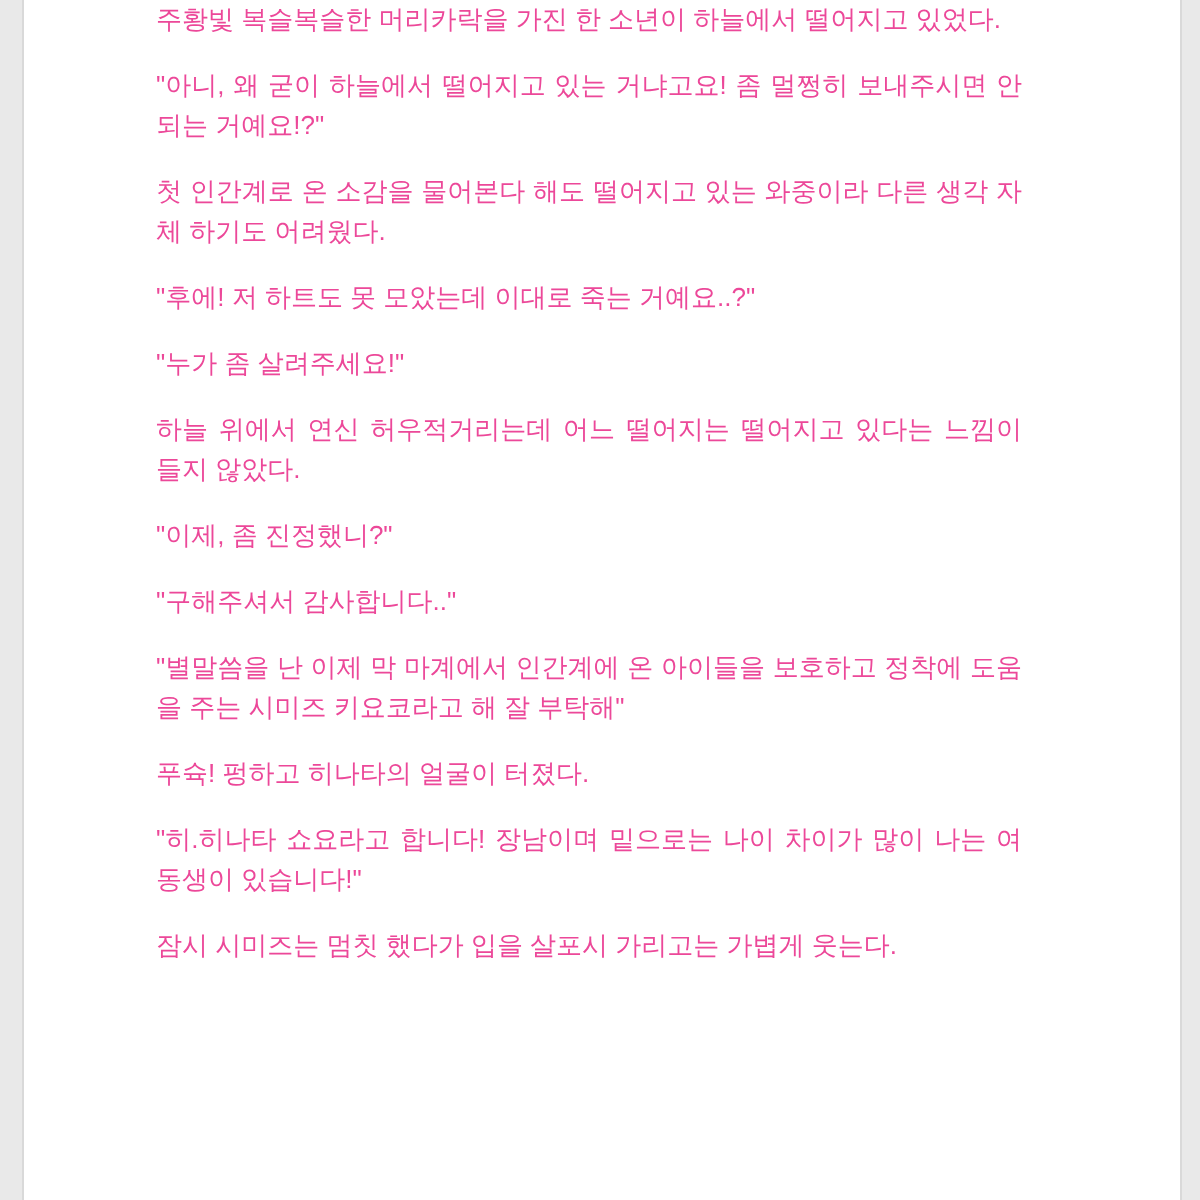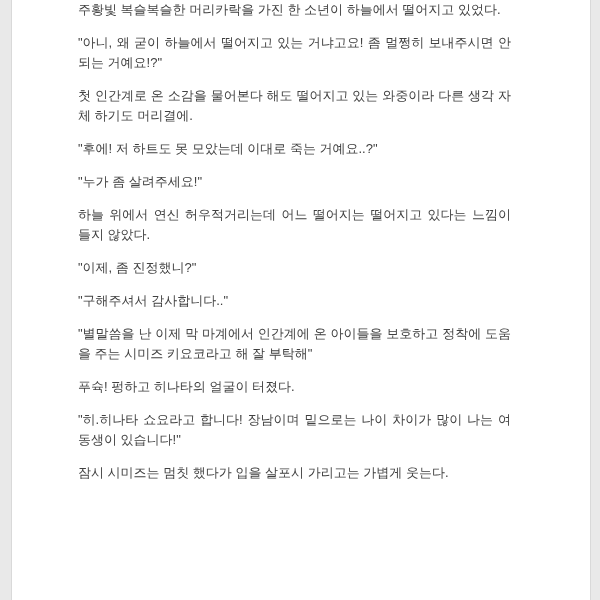--- a/index.html
+++ b/index.html
@@ -30,39 +30,39 @@
   .page-content {
     position: absolute;
     top: 0;
     left: 66px;
     width: 433px;
   }
   .page-content p {
     margin: 0 0 13px 0;
     font-size: 13px;
     line-height: 20px;
-    color: #404040;
+    color: #ec4899;
     text-align: justify;
     word-break: break-all;
     white-space: pre-line;
     letter-spacing: 0;
   }
   .page-content p:last-child {
     margin-bottom: 0;
   }
 </style>
 </head>
 <body>
 
 <div class="viewer">
   <div class="paper">
     <div class="page-content" id="paragraphs">
         <p>주황빛 복슬복슬한 머리카락을 가진 한 소년이 하늘에서 떨어지고 있었다.</p>
         <p>"아니, 왜 굳이 하늘에서 떨어지고 있는 거냐고요! 좀 멀쩡히 보내주시면 안 되는 거예요!?"</p>
-        <p>첫 인간계로 온 소감을 물어본다 해도 떨어지고 있는 와중이라 다른 생각 자체 하기도 머리결에.</p>
+        <p>첫 인간계로 온 소감을 물어본다 해도 떨어지고 있는 와중이라 다른 생각 자체 하기도 어려웠다.</p>
         <p>"후에! 저 하트도 못 모았는데 이대로 죽는 거예요..?"</p>
         <p>"누가 좀 살려주세요!"</p>
         <p>하늘 위에서 연신 허우적거리는데 어느 떨어지는 떨어지고 있다는 느낌이 들지 않았다.</p>
         <p>"이제, 좀 진정했니?"</p>
         <p>"구해주셔서 감사합니다.."</p>
         <p>"별말씀을 난 이제 막 마계에서 인간계에 온 아이들을 보호하고 정착에 도움을 주는 시미즈 키요코라고 해 잘 부탁해"</p>
         <p>푸슉! 펑하고 히나타의 얼굴이 터졌다.</p>
         <p>"히.히나타 쇼요라고 합니다! 장남이며 밑으로는 나이 차이가 많이 나는 여동생이 있습니다!"</p>
         <p>잠시 시미즈는 멈칫 했다가 입을 살포시 가리고는 가볍게 웃는다.</p>
       </div>

